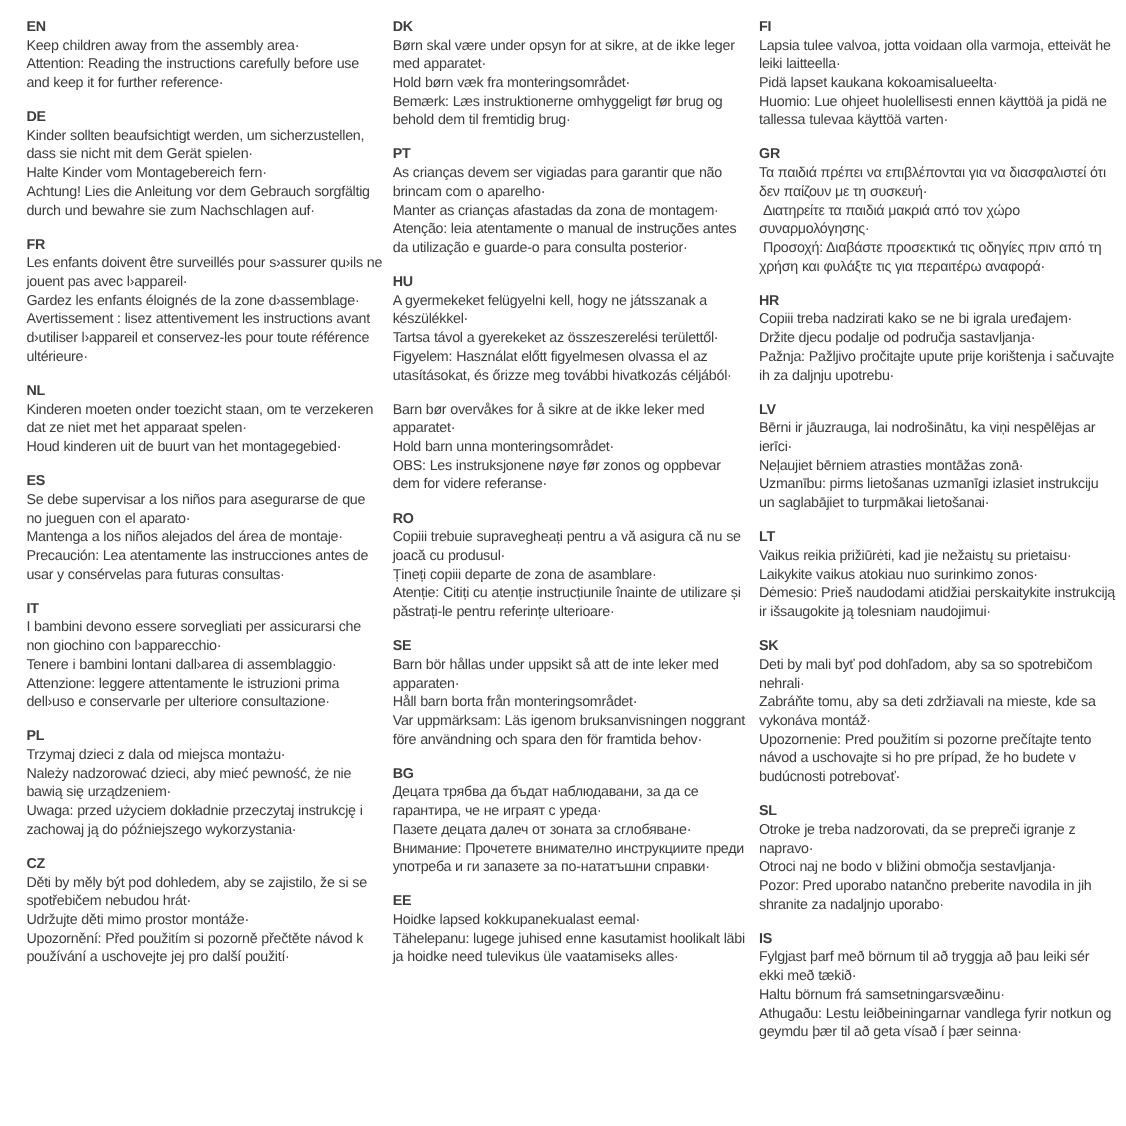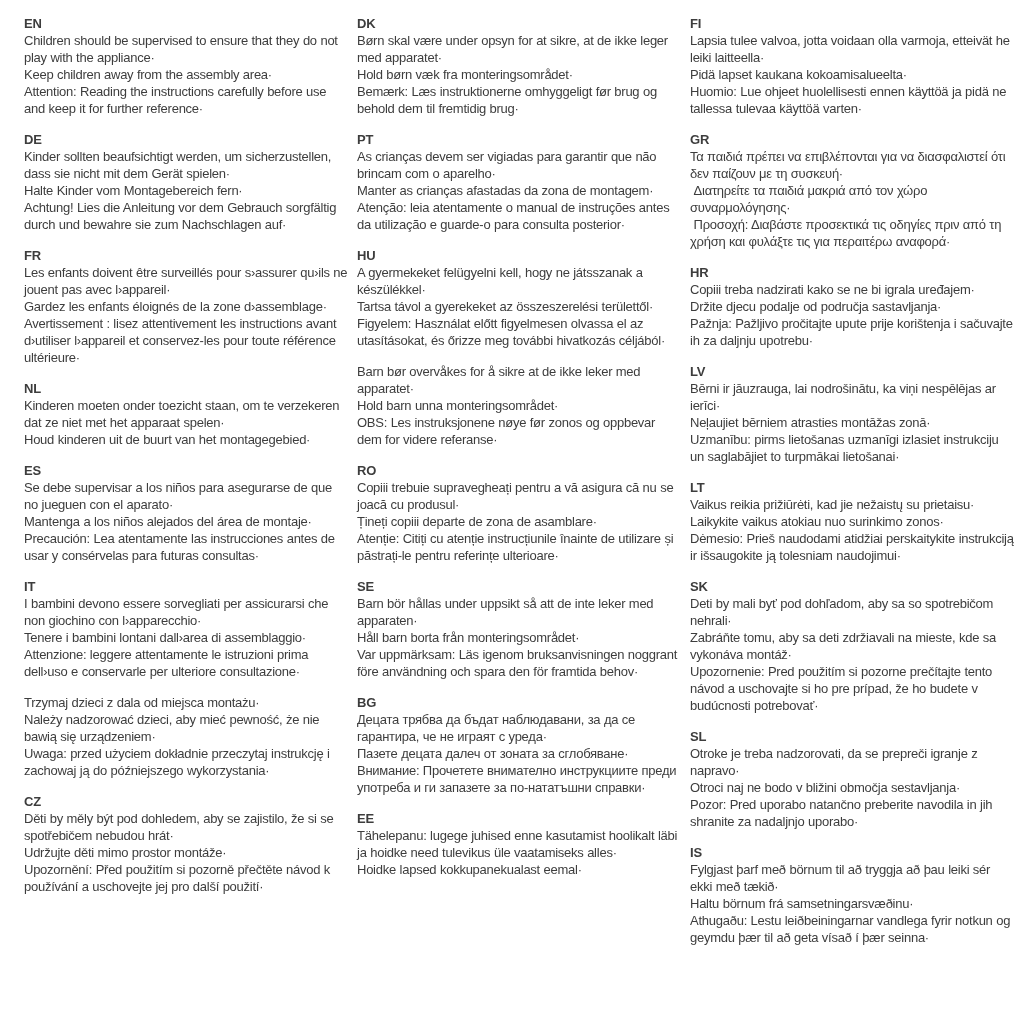--- a/index.html
+++ b/index.html
@@ -44,21 +44,20 @@
     word-spacing: 0.2px;
   }
 </style>
 </head>
 <body>
 
 <main class="page">
   <div class="col">
       <section class="lang-section">
         <h2 class="lang-code">EN</h2>
-        <p class="sentence">Children should be supervised to ensure that they do not play with the appliance·</p>
         <p class="sentence">Keep children away from the assembly area·</p>
         <p class="sentence">Attention: Reading the instructions carefully before use and keep it for further reference·</p>
       </section>
       <section class="lang-section">
         <h2 class="lang-code">DE</h2>
         <p class="sentence">Kinder sollten beaufsichtigt werden, um sicherzustellen, dass sie nicht mit dem Gerät spielen·</p>
         <p class="sentence">Halte Kinder vom Montagebereich fern·</p>
         <p class="sentence">Achtung! Lies die Anleitung vor dem Gebrauch sorgfältig durch und bewahre sie zum Nachschlagen auf·</p>
       </section>
       <section class="lang-section">
@@ -78,20 +77,21 @@
         <p class="sentence">Mantenga a los niños alejados del área de montaje·</p>
         <p class="sentence">Precaución: Lea atentamente las instrucciones antes de usar y consérvelas para futuras consultas·</p>
       </section>
       <section class="lang-section">
         <h2 class="lang-code">IT</h2>
         <p class="sentence">I bambini devono essere sorvegliati per assicurarsi che non giochino con l›apparecchio·</p>
         <p class="sentence">Tenere i bambini lontani dall›area di assemblaggio·</p>
         <p class="sentence">Attenzione: leggere attentamente le istruzioni prima dell›uso e conservarle per ulteriore consultazione·</p>
       </section>
       <section class="lang-section">
+        <h2 class="lang-code">PL</h2>
         <p class="sentence">Trzymaj dzieci z dala od miejsca montażu·</p>
         <p class="sentence">Należy nadzorować dzieci, aby mieć pewność, że nie bawią się urządzeniem·</p>
         <p class="sentence">Uwaga: przed użyciem dokładnie przeczytaj instrukcję i zachowaj ją do późniejszego wykorzystania·</p>
       </section>
       <section class="lang-section">
         <h2 class="lang-code">CZ</h2>
         <p class="sentence">Děti by měly být pod dohledem, aby se zajistilo, že si se spotřebičem nebudou hrát·</p>
         <p class="sentence">Udržujte děti mimo prostor montáže·</p>
         <p class="sentence">Upozornění: Před použitím si pozorně přečtěte návod k používání a uschovejte jej pro další použití·</p>
       </section>
@@ -133,22 +133,22 @@
         <p class="sentence">Var uppmärksam: Läs igenom bruksanvisningen noggrant före användning och spara den för framtida behov·</p>
       </section>
       <section class="lang-section">
         <h2 class="lang-code">BG</h2>
         <p class="sentence">Децата трябва да бъдат наблюдавани, за да се гарантира, че не играят с уреда·</p>
         <p class="sentence">Пазете децата далеч от зоната за сглобяване·</p>
         <p class="sentence">Внимание: Прочетете внимателно инструкциите преди употреба и ги запазете за по-нататъшни справки·</p>
       </section>
       <section class="lang-section">
         <h2 class="lang-code">EE</h2>
+        <p class="sentence">Hoidke lapsed kokkupanekualast eemal·</p>
         <p class="sentence">Tähelepanu: lugege juhised enne kasutamist hoolikalt läbi ja hoidke need tulevikus üle vaatamiseks alles·</p>
-        <p class="sentence">Hoidke lapsed kokkupanekualast eemal·</p>
       </section>
     </div>
   <div class="col">
       <section class="lang-section">
         <h2 class="lang-code">FI</h2>
         <p class="sentence">Lapsia tulee valvoa, jotta voidaan olla varmoja, etteivät he leiki laitteella·</p>
         <p class="sentence">Pidä lapset kaukana kokoamisalueelta·</p>
         <p class="sentence">Huomio: Lue ohjeet huolellisesti ennen käyttöä ja pidä ne tallessa tulevaa käyttöä varten·</p>
       </section>
       <section class="lang-section">

